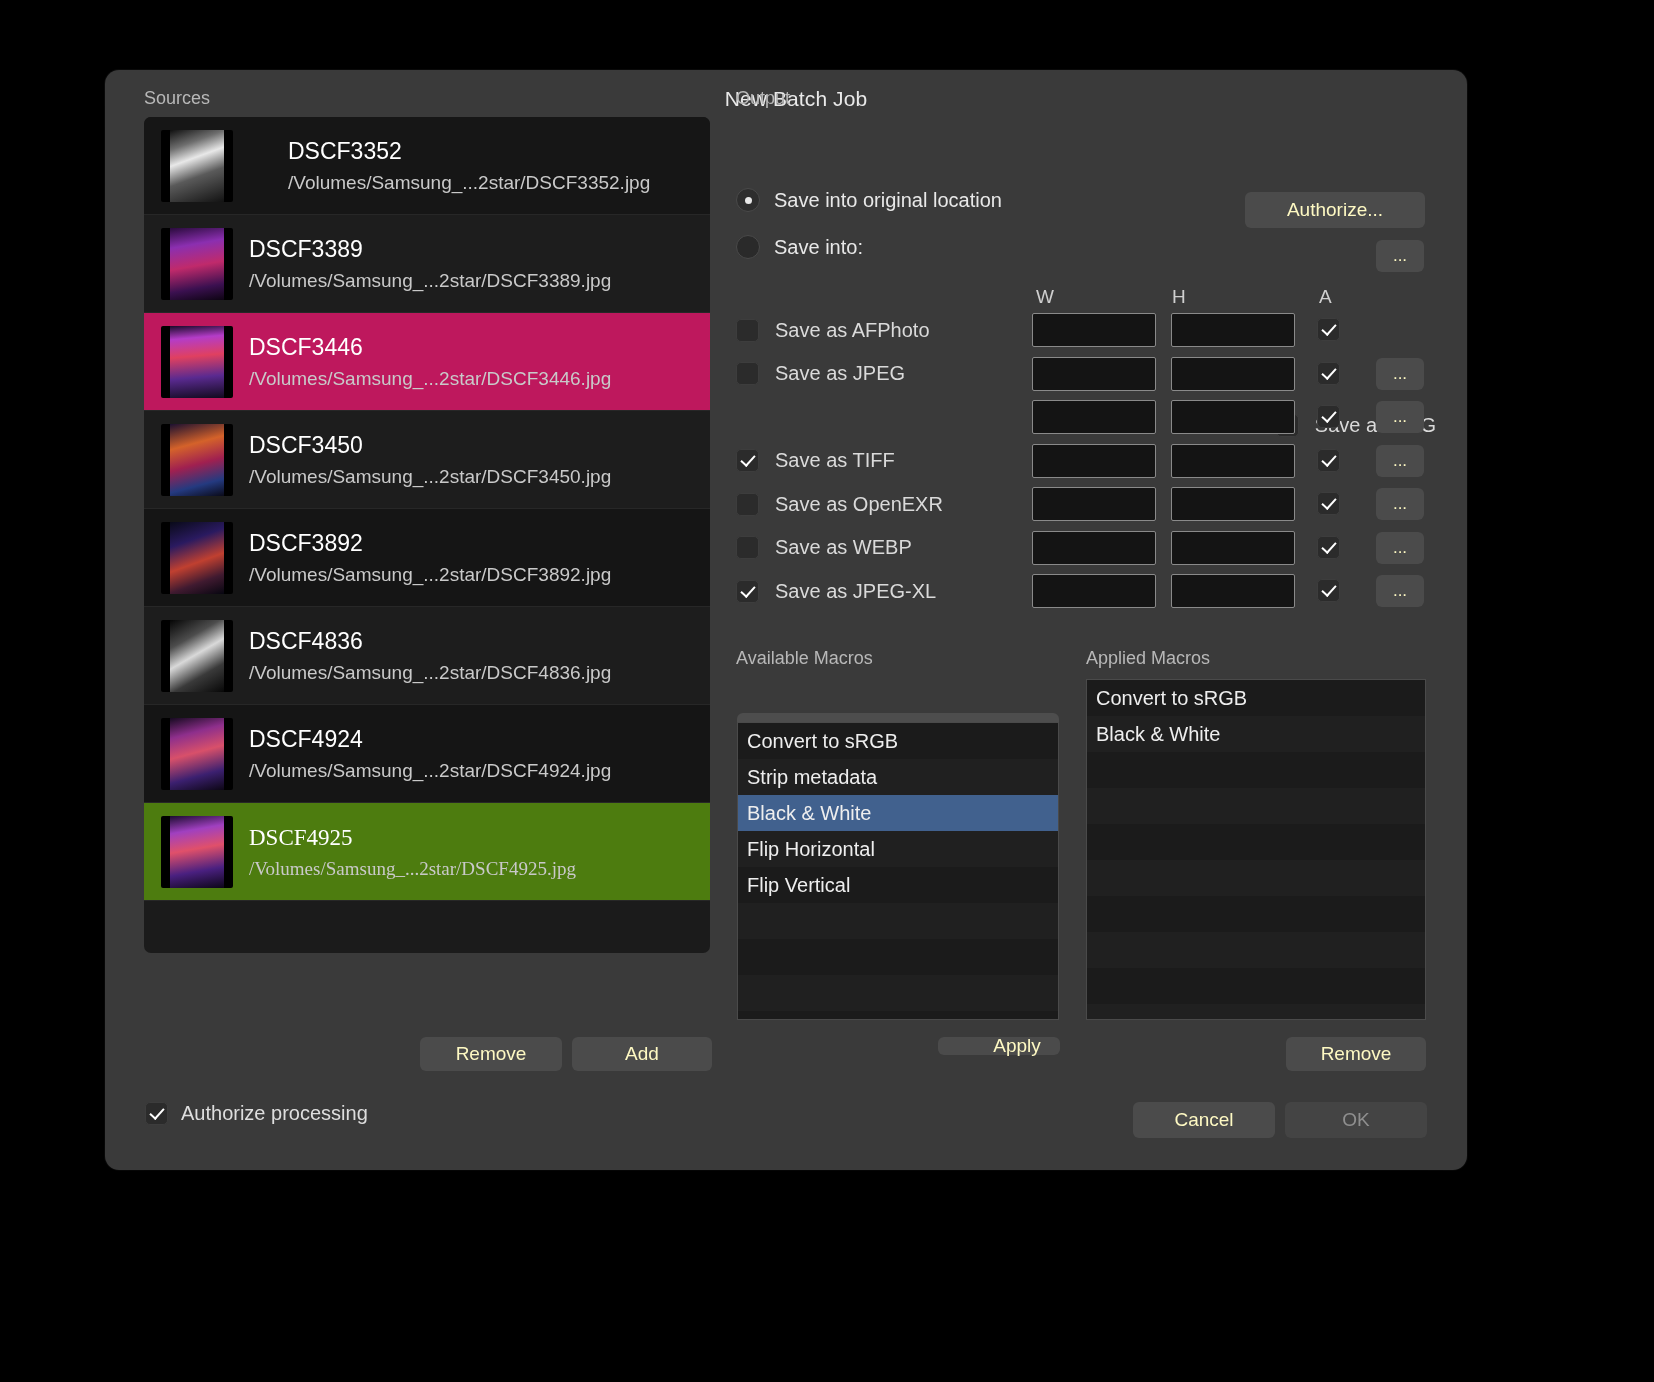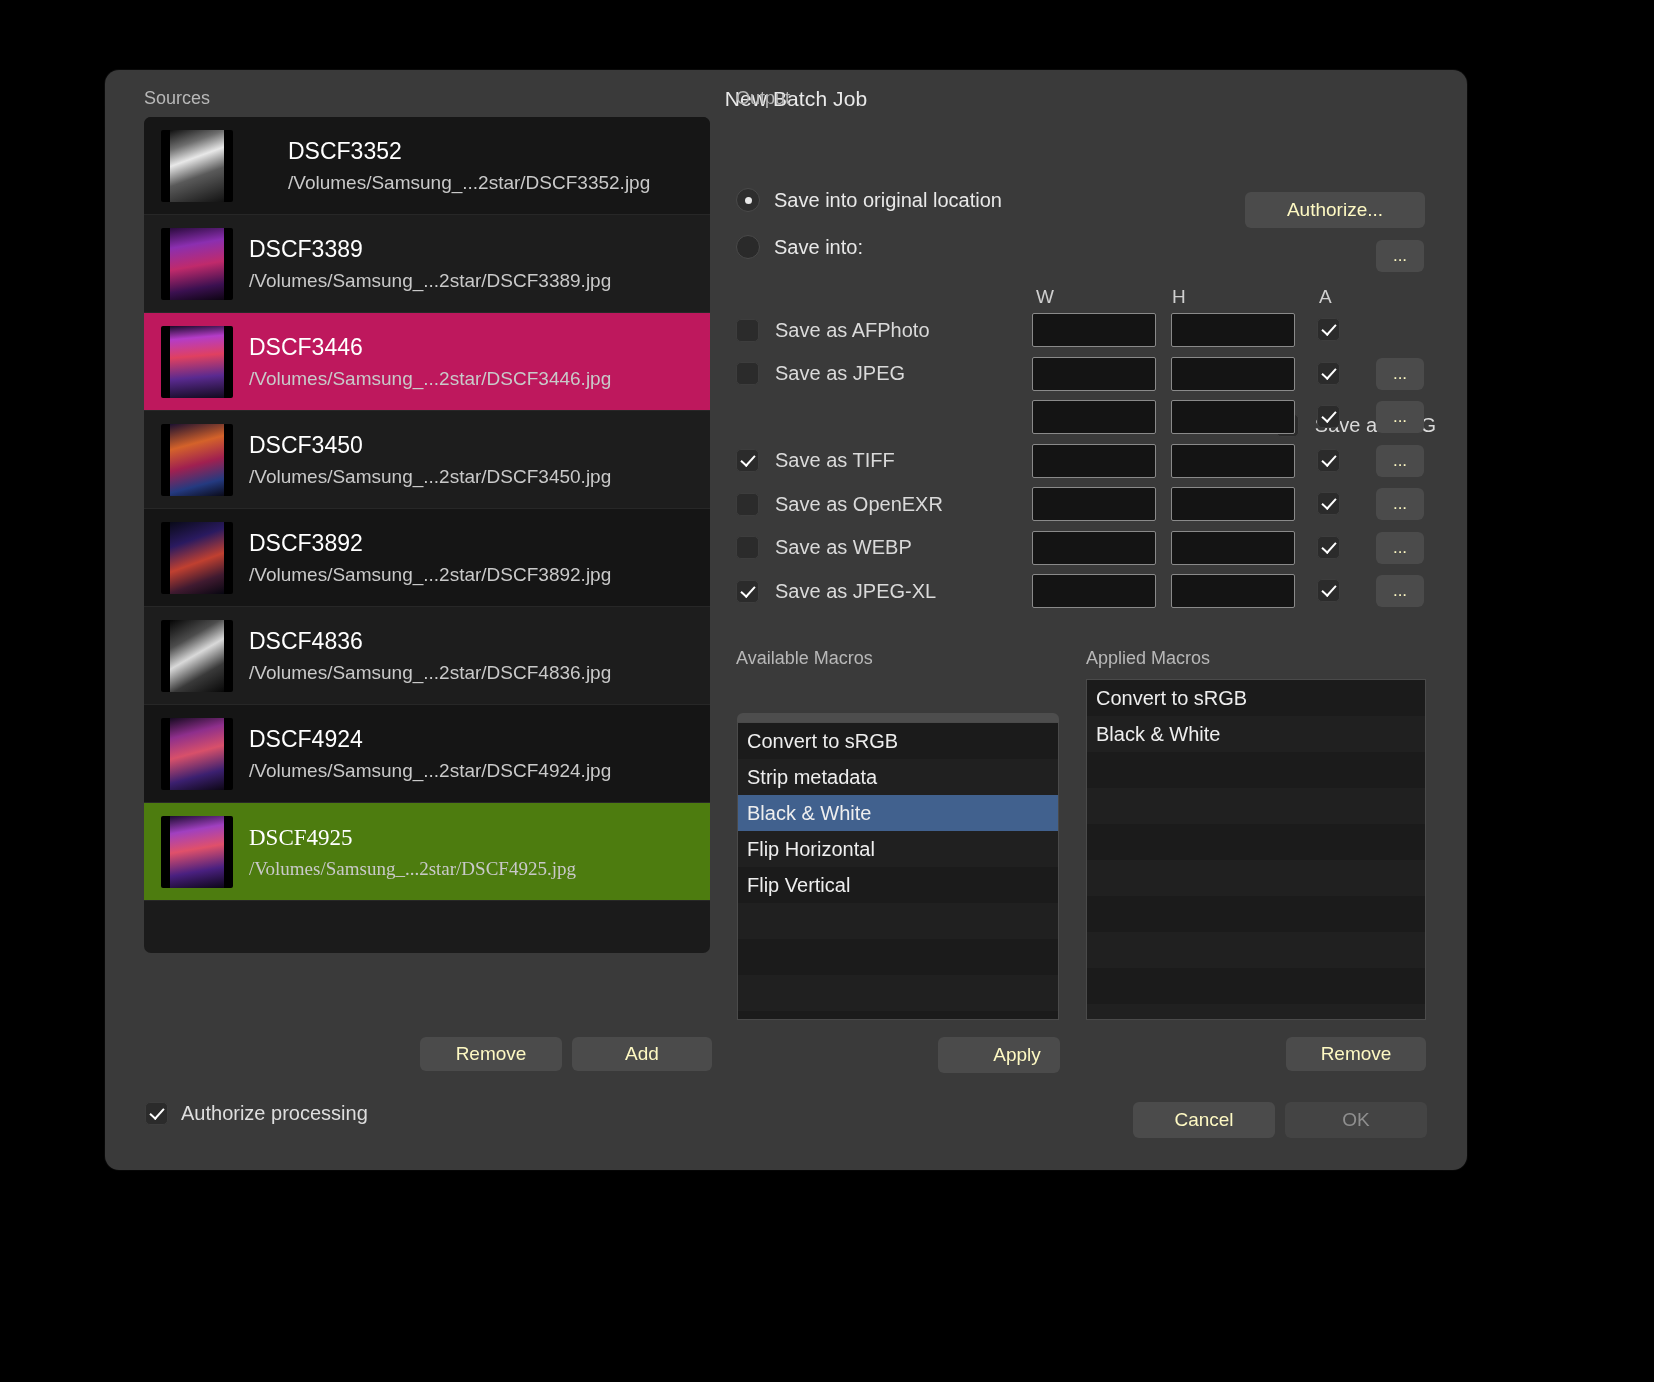--- a/index.html
+++ b/index.html
@@ -248,21 +248,21 @@
     align-items: center;
     padding-left: 9px;
     color: #eeeeee;
     font-size: 20px;
     background: #1b1b1b;
   }
   .lb-item.alt { background: #202020; }
   .lb-item.sel { background: #41618e; }
   .lb-item.empty { color: transparent; }
 
-  #apply-btn { position: absolute; left: 938px; top: 1037px; width: 122px; height: 36px; padding-left: 36px; }
+  #apply-btn { position: absolute; left: 938px; top: 1037px; width: 122px; height: 18px; padding-left: 36px; }
   #macro-remove-btn { position: absolute; left: 1286px; top: 1037px; width: 140px; height: 34px; }
   #src-remove-btn { position: absolute; left: 420px; top: 1037px; width: 142px; height: 34px; }
   #src-add-btn { position: absolute; left: 572px; top: 1037px; width: 140px; height: 34px; }
 
   
   #parallel-row {
     position: absolute;
     left: 145px; top: 1102px;
     display: flex; align-items: center; gap: 13px;
   }

